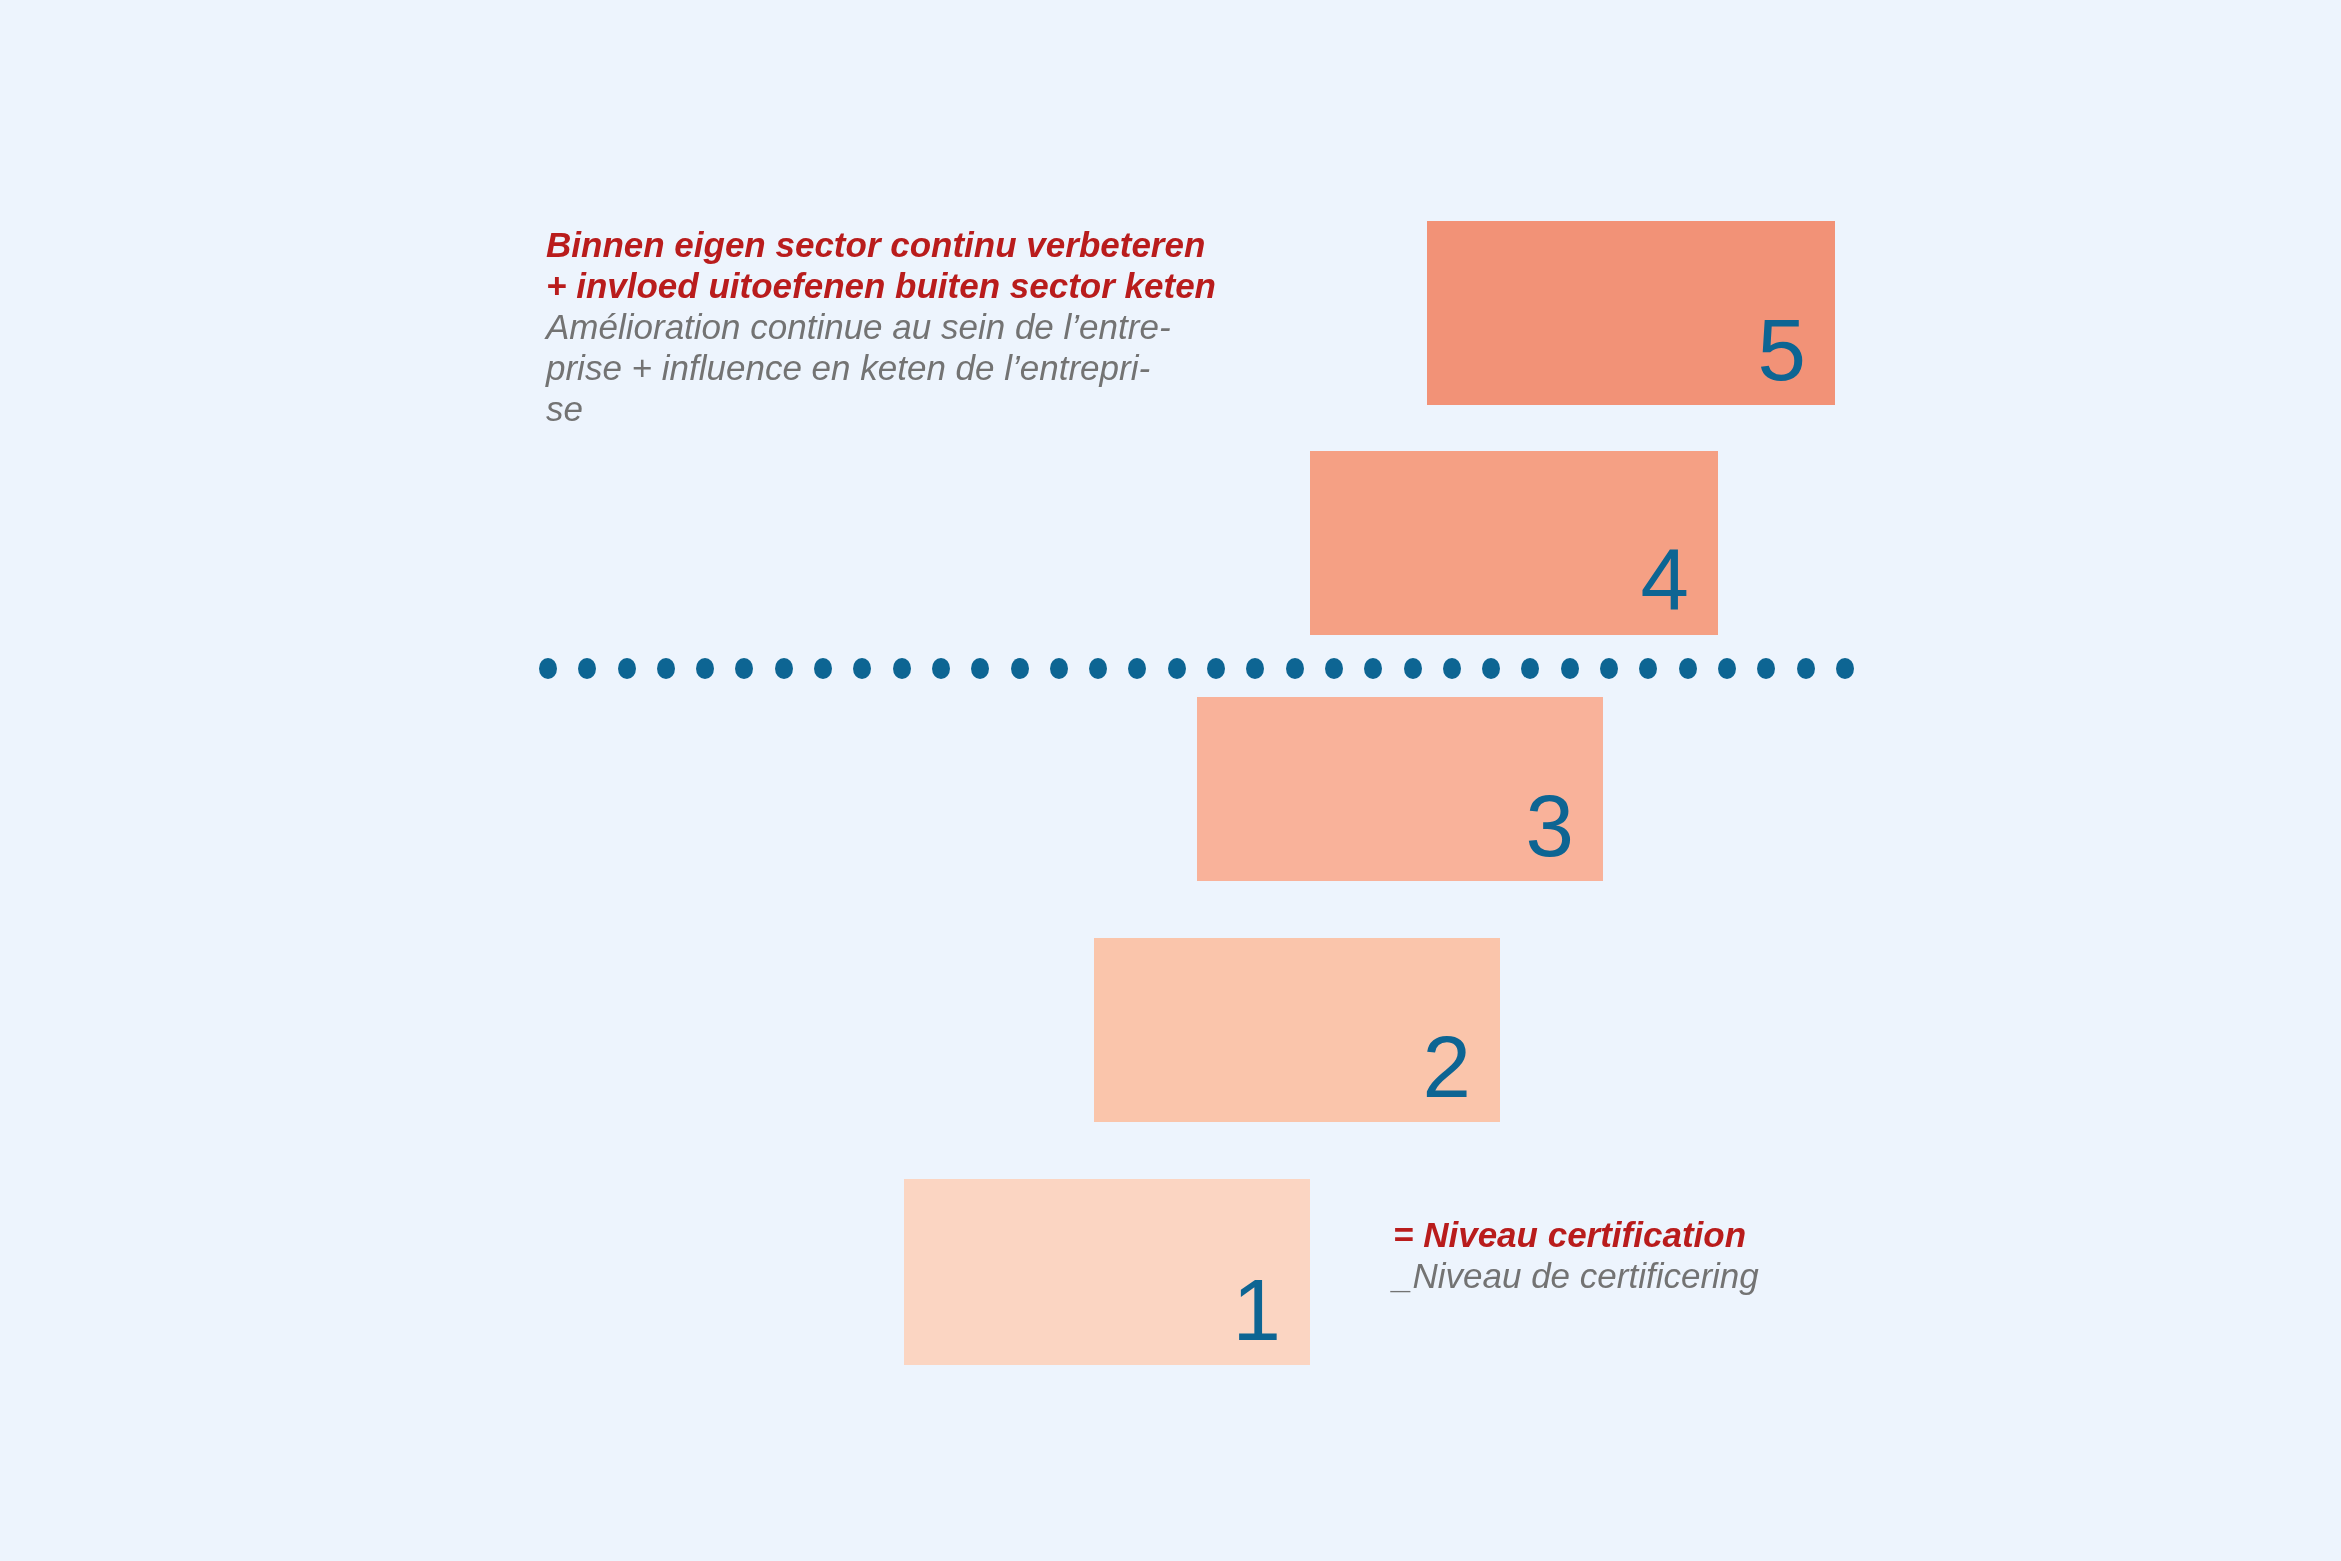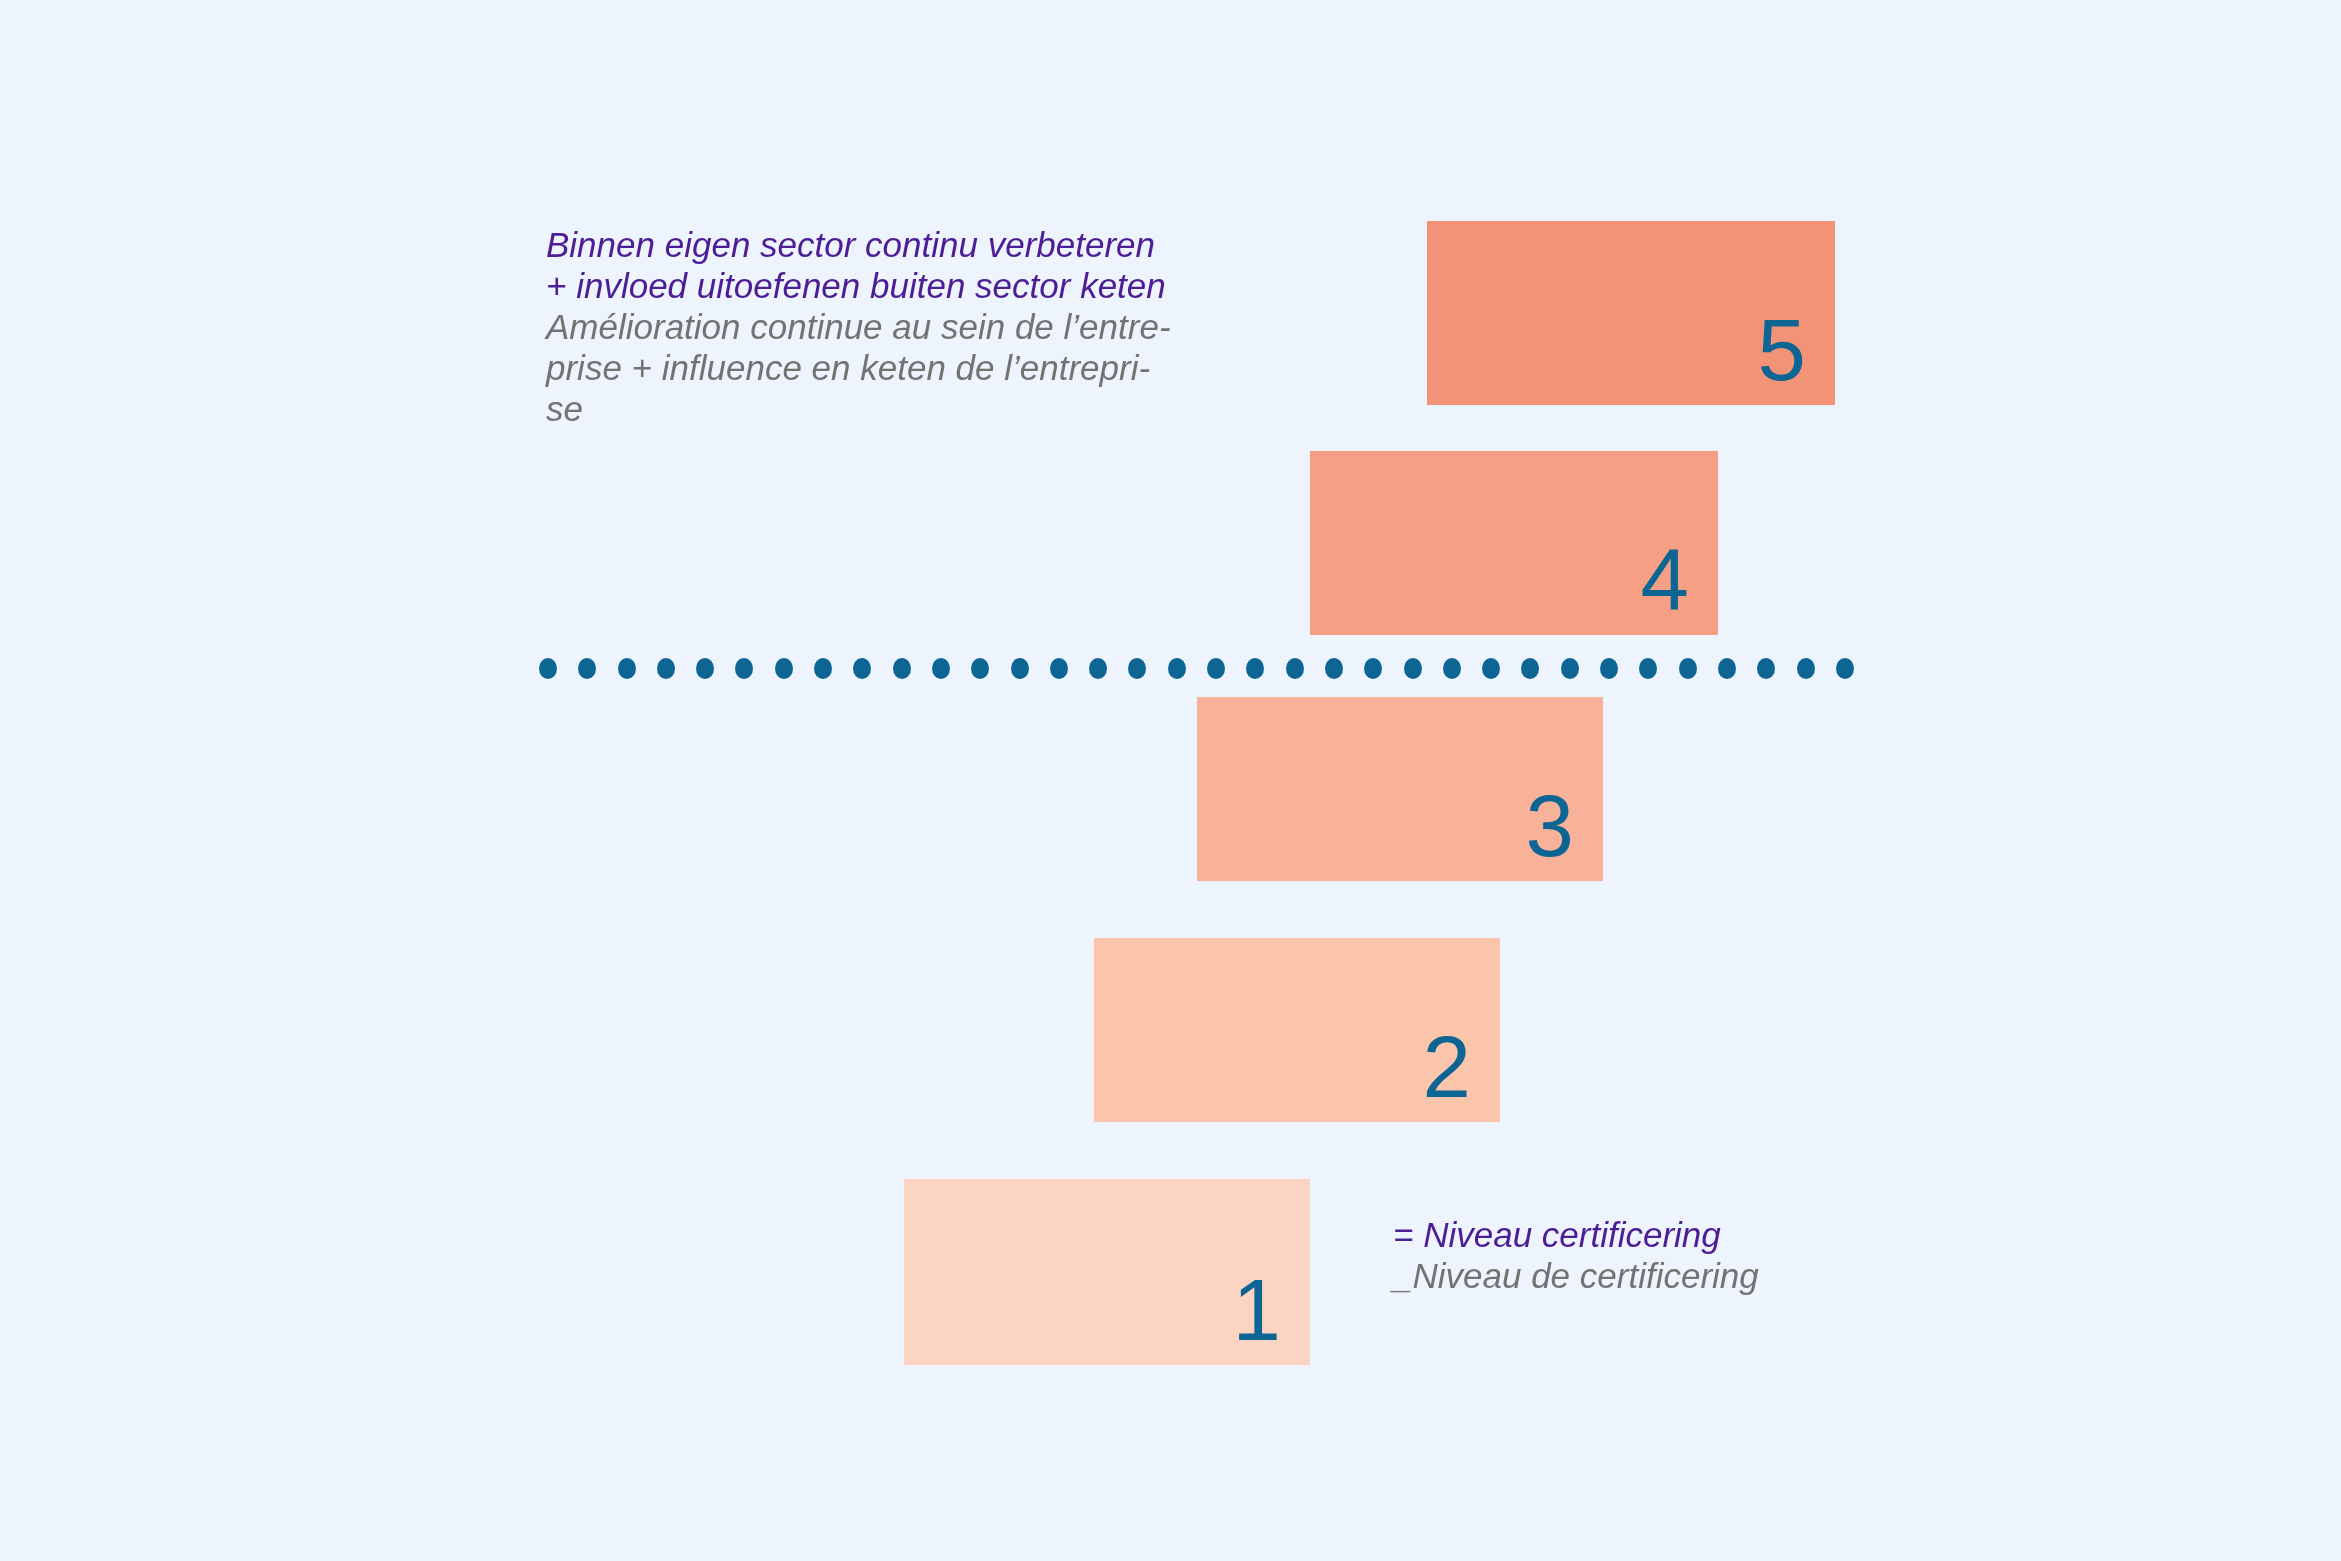--- a/index.html
+++ b/index.html
@@ -62,22 +62,22 @@
     flex: 0 0 auto;
   }
 
   
   .text-block {
     position: absolute;
     font-style: italic;
     line-height: 1.17;
   }
   .text-block .nl {
-    color: #4c1d95;
-    font-weight: 400;
+    color: #b91c1c;
+    font-weight: 700;
   }
   .text-block .fr {
     color: #737373;
     font-weight: 400;
   }
   .text-block .ln { display: block; white-space: pre; }
 
   #label-top {
     left: 546px;
     top: 225px;
@@ -165,18 +165,18 @@
 
   <div class="bar" id="bar-2">
     <span class="bar-number">2</span>
   </div>
 
   <div class="bar" id="bar-1">
     <span class="bar-number">1</span>
   </div>
 
   <div class="text-block" id="legend">
-    <span class="ln nl">= Niveau certificering</span>
+    <span class="ln nl">= Niveau certification</span>
     <span class="ln fr">_Niveau de certificering</span>
   </div>
 
 </div>
 
 
 </body></html>

